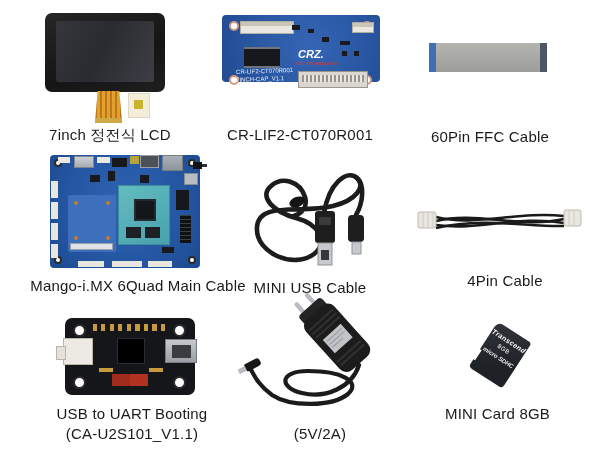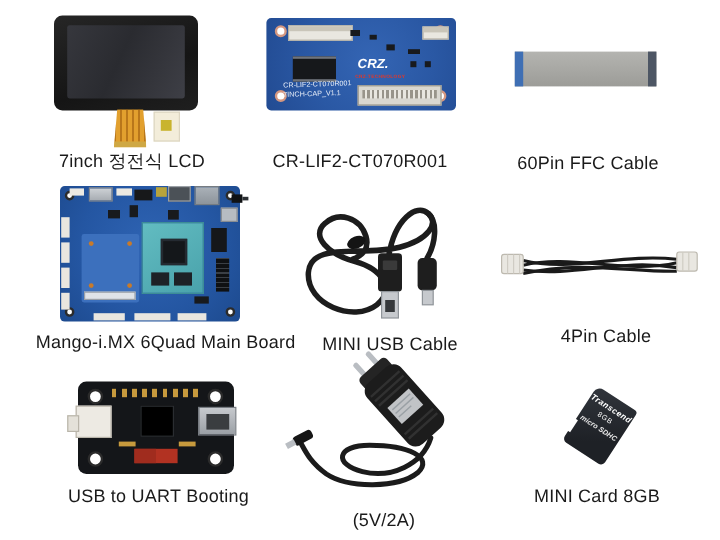--- a/index.html
+++ b/index.html
@@ -12,21 +12,21 @@
   .lcd-screen{position:absolute;left:11px;top:8px;width:98px;height:61px;border-radius:2px;
       background:linear-gradient(115deg,#36373d 0%,#2a2b30 45%,#3e3f46 100%);}
   .flex-orange{position:absolute;left:95px;top:91px;width:27px;height:27px;background:#e2a02e;
       clip-path:polygon(10% 0,90% 0,100% 100%,0 100%);
       background-image:repeating-linear-gradient(90deg,rgba(150,85,10,.55) 0 2px,transparent 2px 5px);
       border-bottom:5px solid #cfa844;}
   .flex-white{position:absolute;left:128px;top:93px;width:20px;height:23px;background:#f3edda;border:1px solid #ddd6c2;}
   .flex-white i{position:absolute;left:5px;top:6px;width:9px;height:9px;background:#c9b42e;display:block;}
 
   
-  .lif2{position:absolute;left:222px;top:15px;width:158px;height:77px;border-radius:4px;
+  .lif2{position:absolute;left:222px;top:15px;width:158px;height:67px;border-radius:4px;
       background:radial-gradient(circle at 55% 45%,#3465b4 0%,#2a58a4 55%,#224b92 100%);}
   .hole{position:absolute;width:10px;height:10px;border-radius:50%;background:#fff;border:2px solid #d49781;box-sizing:border-box;}
   .hole.k{border-color:#2b2b2b;background:#fdfdfd;}
   .conn-w{position:absolute;background:#e9e7e0;border:1px solid #b2aea2;box-sizing:border-box;}
   .conn-w::after{content:"";position:absolute;left:0;top:0;width:100%;height:4px;background:#c9c5b9;}
   .chip{position:absolute;background:#16181b;border-top:2px solid #6f747c;border-bottom:2px solid #6f747c;}
   .lif2-logo{position:absolute;color:#ffffff;font-weight:bold;font-size:11px;line-height:11px;font-style:italic;}
   .lif2-logosub{position:absolute;color:#e0382a;font-size:4px;line-height:4px;font-weight:bold;letter-spacing:.3px;}
   .silk{position:absolute;color:#e8eef8;font-size:6px;line-height:7px;transform:rotate(-2deg);white-space:nowrap;}
   .ffc-bottom{position:absolute;left:76px;top:56px;width:70px;height:17px;background:#d9d7d0;border:1px solid #9a968b;box-sizing:border-box;}
@@ -159,36 +159,36 @@
     <span class="mport" style="left:134px;top:18px;width:14px;height:12px;background:#b7bcc2;border:1px solid #888d93;"></span>
 
     <span class="mport" style="left:28px;top:106px;width:26px;height:6px;background:#e9e6df;"></span>
     <span class="mport" style="left:62px;top:106px;width:30px;height:6px;background:#e9e6df;"></span>
     <span class="mport" style="left:98px;top:106px;width:24px;height:6px;background:#e9e6df;"></span>
     <span class="bit" style="left:40px;top:20px;width:10px;height:7px;"></span>
     <span class="bit" style="left:58px;top:16px;width:7px;height:10px;"></span>
     <span class="bit" style="left:90px;top:20px;width:9px;height:8px;"></span>
     <span class="bit" style="left:112px;top:92px;width:12px;height:6px;"></span>
   </div>
-  <div class="caption" style="left:8px;top:276px;width:260px;">Mango-i.MX 6Quad Main Board</div>
+  <div class="caption" style="left:8px;top:276px;width:260px;">Mango-i.MX 6Quad Main Cable</div>
 
   <svg style="left:245px;top:155px;" width="150" height="125" viewBox="0 0 150 125">
     <path d="M79,58 C84,28 102,14 112,23 C121,31 112,45 88,51 C56,59 14,46 12,72 C10,99 50,114 69,99 C85,86 73,69 51,63 C29,57 13,42 26,31 C37,21 55,26 60,42 C63,52 57,58 49,61" fill="none" stroke="#1c1c1c" stroke-width="4.6" stroke-linecap="round"></path>
     <path d="M112,23 C120,30 118,48 111,60" fill="none" stroke="#1c1c1c" stroke-width="4.6" stroke-linecap="round"></path>
     <ellipse cx="52" cy="47" rx="8" ry="5" fill="#141414" transform="rotate(-22 52 47)"></ellipse>
 
     <rect x="70" y="56" width="20" height="32" rx="3" fill="#1e1e1e"></rect>
     <rect x="74" y="62" width="12" height="8" rx="1" fill="#3a3a3a"></rect>
     <rect x="73" y="88" width="14" height="22" fill="#c6c9cd" stroke="#8f9499" stroke-width="1"></rect>
     <rect x="76" y="95" width="8" height="10" fill="#35383b"></rect>
 
     <rect x="103" y="60" width="16" height="27" rx="4" fill="#1e1e1e"></rect>
     <rect x="107" y="87" width="9" height="12" fill="#c6c9cd" stroke="#8f9499" stroke-width="1"></rect>
   </svg>
-  <div class="caption" style="left:255px;top:278px;width:140px;">MINI USB Cable</div>
+  <div class="caption" style="left:240px;top:278px;width:140px;">MINI USB Cable</div>
 
   <svg style="left:416px;top:203px;" width="168" height="36" viewBox="0 0 168 36">
     <path d="M20,14 C60,24 100,8 148,13" fill="none" stroke="#1a1a1a" stroke-width="2.6"></path>
     <path d="M20,18 C60,8 105,26 148,16" fill="none" stroke="#1a1a1a" stroke-width="2.6"></path>
     <path d="M20,22 C65,28 100,12 148,20" fill="none" stroke="#1a1a1a" stroke-width="2.6"></path>
     <path d="M20,25 C70,14 110,24 148,23" fill="none" stroke="#1a1a1a" stroke-width="2.6"></path>
     <rect x="2" y="9" width="18" height="16" rx="2" fill="#e9e7e1" stroke="#bdb9af"></rect>
     <rect x="148" y="7" width="17" height="16" rx="2" fill="#e9e7e1" stroke="#bdb9af"></rect>
     <path d="M7,9 v16 M12,9 v16 M17,9 v16" stroke="#cfccc4" stroke-width="1"></path>
     <path d="M153,7 v16 M158,7 v16" stroke="#cfccc4" stroke-width="1"></path>
@@ -205,20 +205,21 @@
     <span class="usb">
         <i></i>
       </span>
     <span class="uchip"></span>
     <span class="red"></span>
     <span class="bit" style="left:34px;top:50px;width:14px;height:4px;background:#c79a3d;"></span>
     <span class="bit" style="left:84px;top:50px;width:14px;height:4px;background:#c79a3d;"></span>
   </div>
   <div class="caption" style="left:42px;top:404px;width:180px;">
     <span>USB to UART Booting</span><br>
+    <span>(CA-U2S101_V1.1)</span>
   </div>
 
   <svg style="left:240px;top:295px;" width="150" height="115" viewBox="0 0 150 115">
     <path d="M119,70 C112,92 86,104 62,98 C38,92 40,76 68,76 C100,76 122,86 108,99 C92,112 50,112 32,100 C18,90 14,80 10,73" fill="none" stroke="#1b1b1b" stroke-width="4.2" stroke-linecap="round"></path>
     <g transform="rotate(-42 95 42)">
       <rect x="86" y="-10" width="4.5" height="15" rx="2" fill="#b9bdc2"></rect>
       <rect x="100" y="-10" width="4.5" height="15" rx="2" fill="#b9bdc2"></rect>
       <rect x="81" y="2" width="30" height="13" rx="4" fill="#242424"></rect>
       <rect x="77" y="10" width="38" height="68" rx="9" fill="#1c1c1c"></rect>
       <path d="M80,20 h32 M80,25 h32 M80,30 h32 M80,62 h32 M80,67 h32" stroke="#313131" stroke-width="2"></path>

